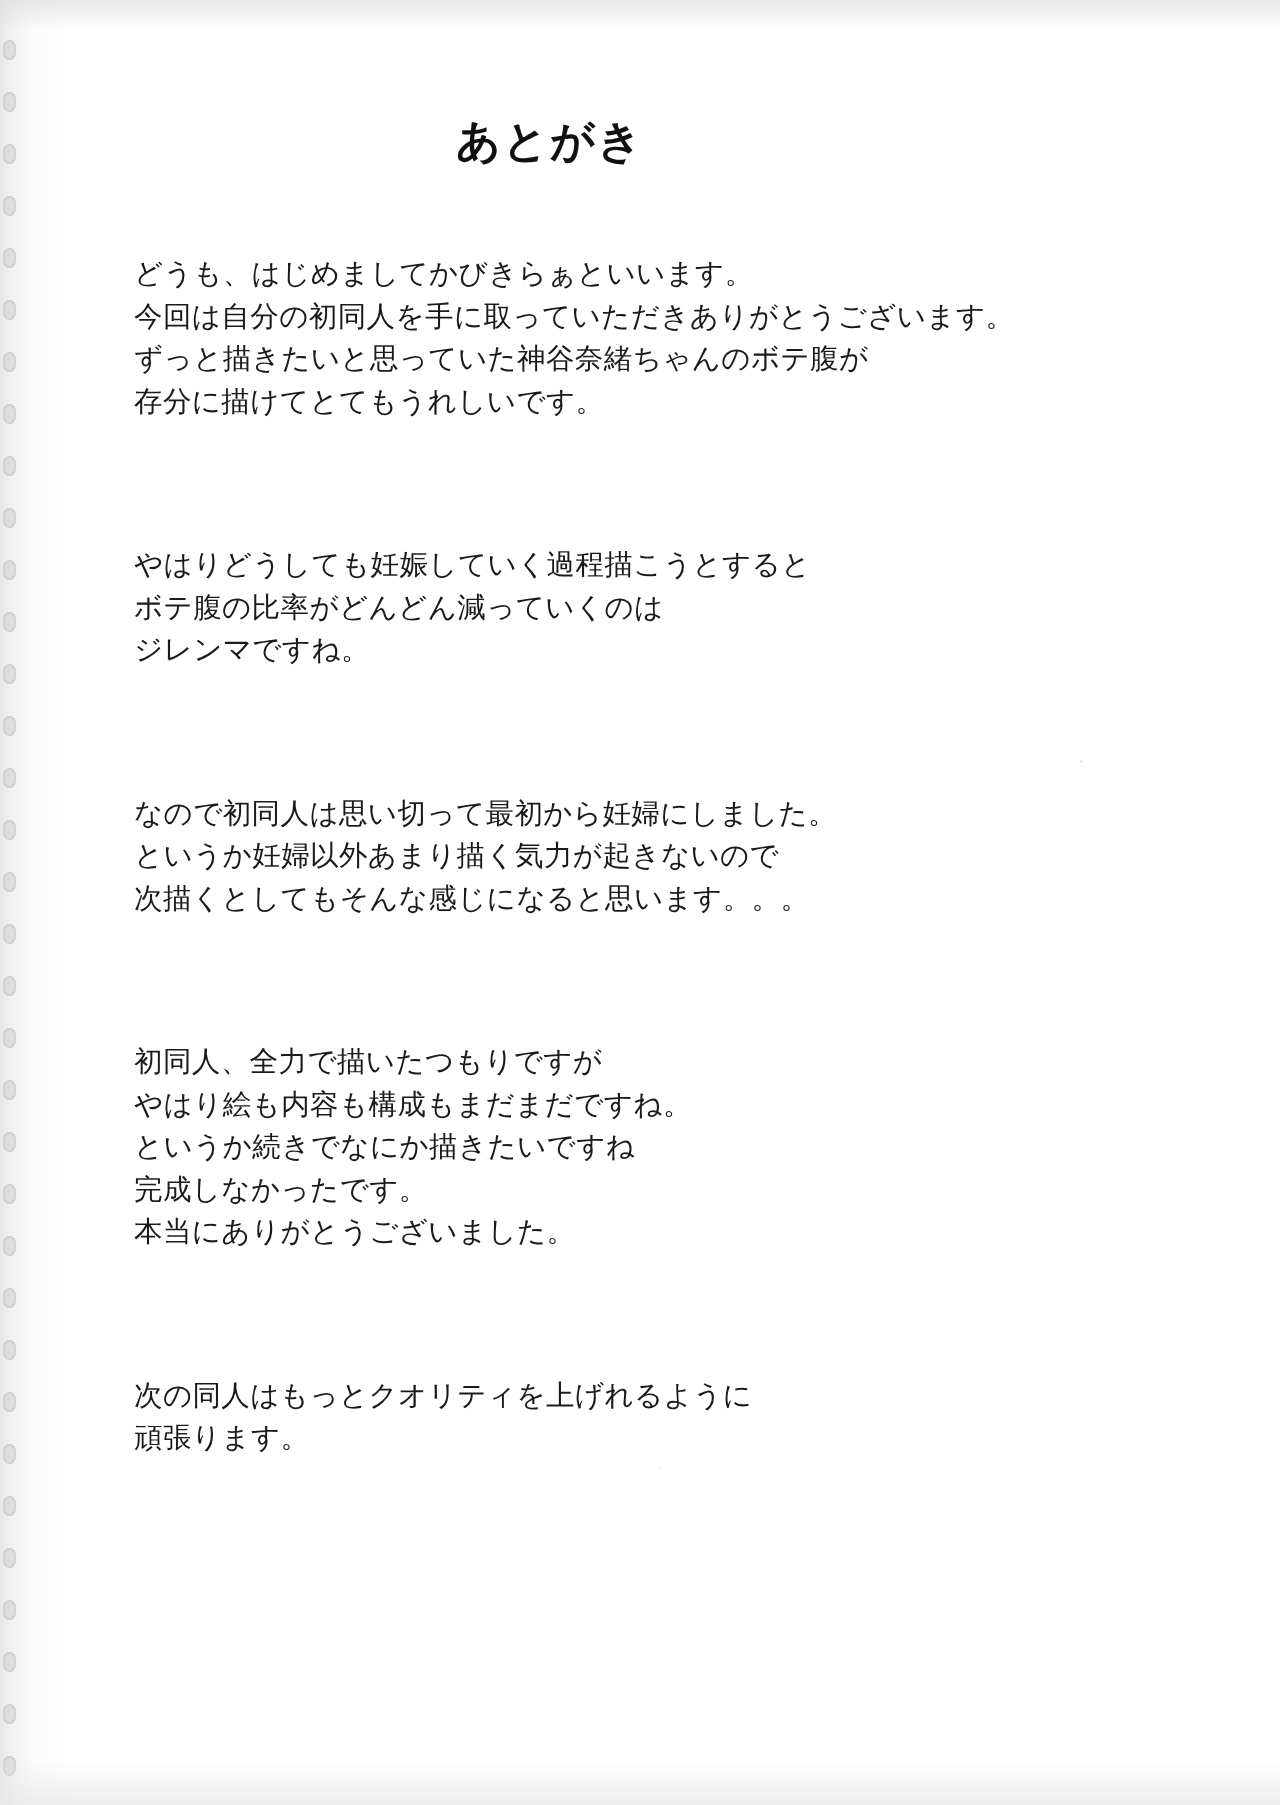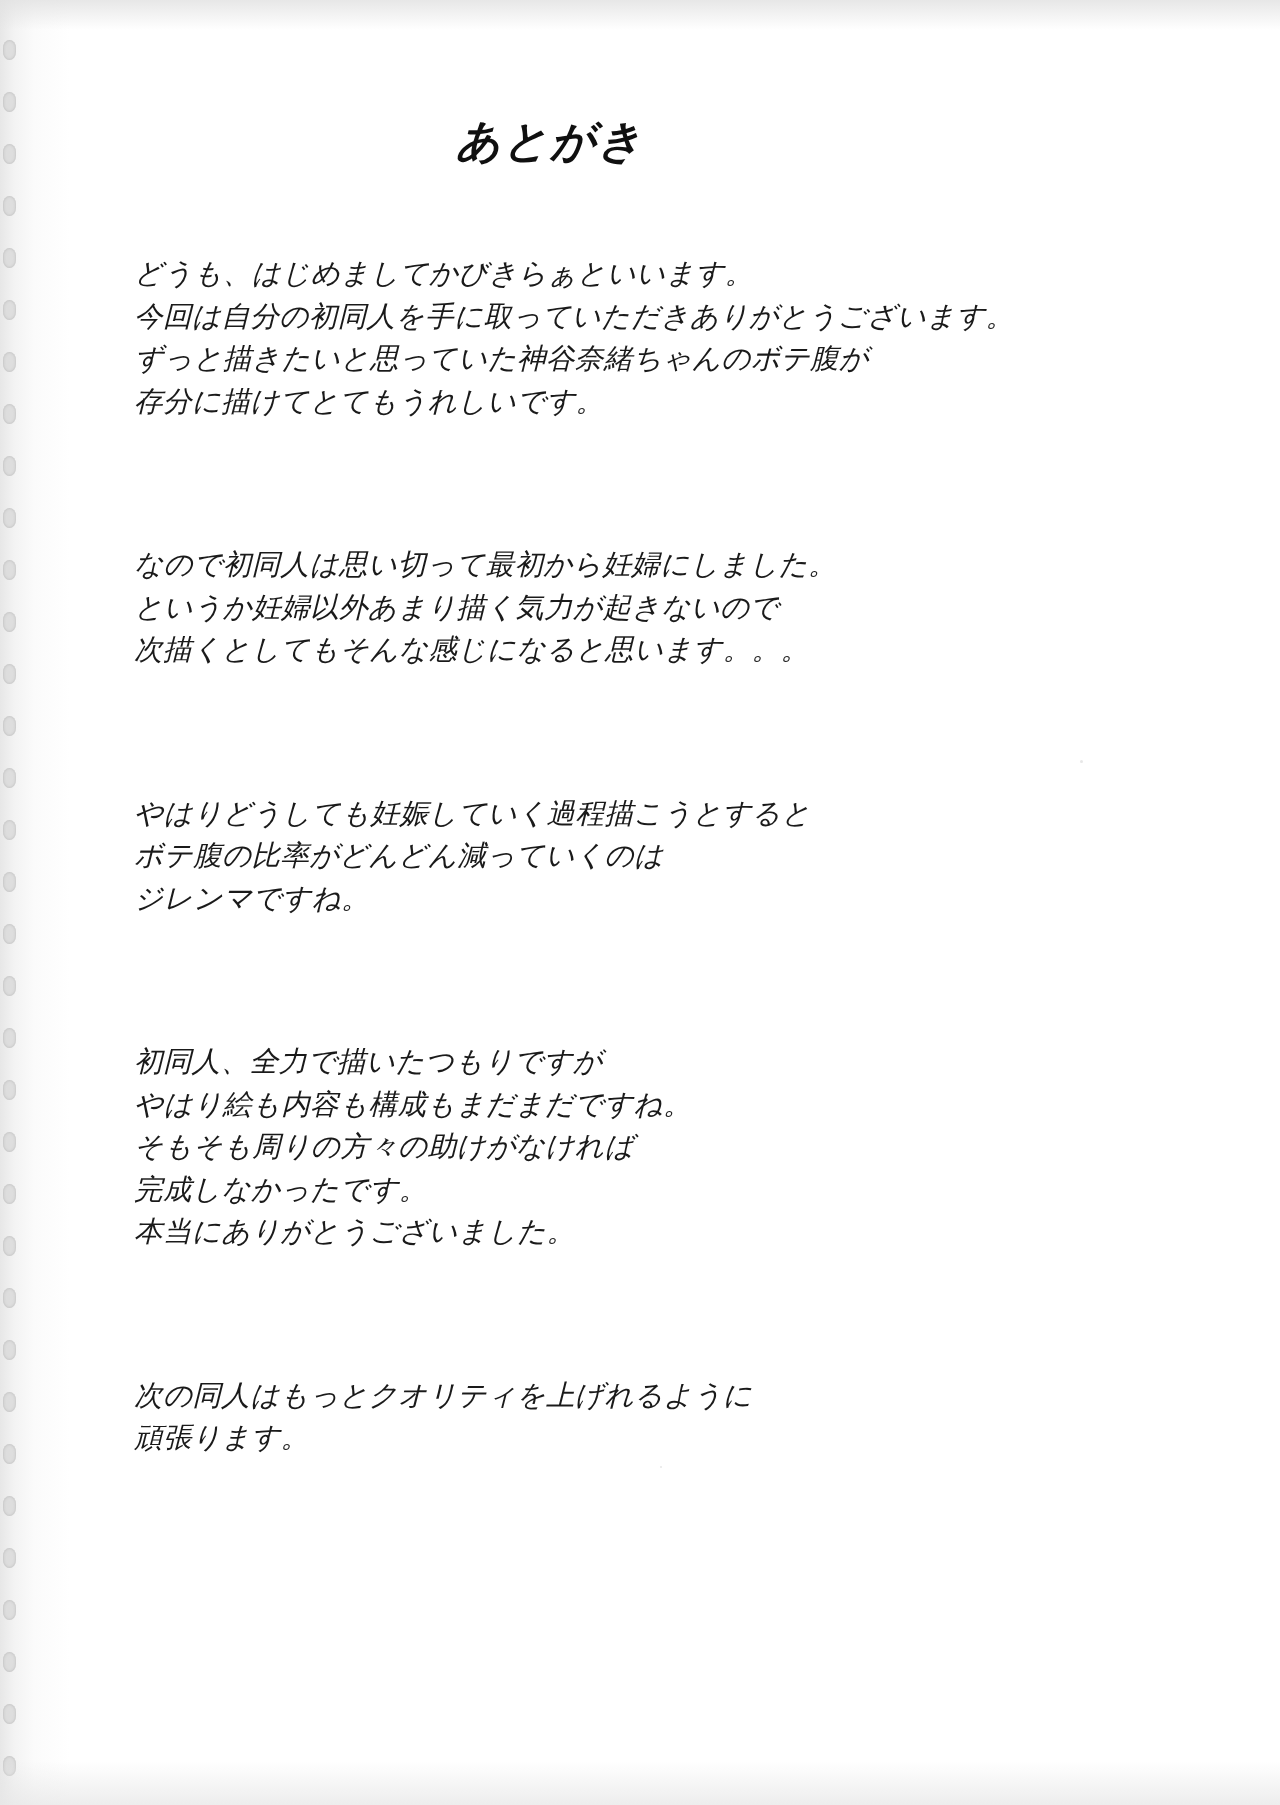--- a/index.html
+++ b/index.html
@@ -14,21 +14,20 @@
     overflow: hidden;
     position: relative;
   }
 
   
   .page {
     position: absolute;
     inset: 0;
     background:
       linear-gradient(to right, #e7e7e7 0px, #f3f3f3 14px, #fbfbfb 34px, #ffffff 70px, #ffffff 100%);
-    font-style: italic;
   }
 
   
   .binding {
     position: absolute;
     left: 0;
     top: 0;
     bottom: 0;
     width: 26px;
   }
@@ -156,29 +155,29 @@
 
   <div class="content">
 
     <div class="title">あとがき</div>
 
     <div class="body-text">
       <p class="para">どうも、はじめましてかびきらぁといいます。
 今回は自分の初同人を手に取っていただきありがとうございます。
 ずっと描きたいと思っていた神谷奈緒ちゃんのボテ腹が
 存分に描けてとてもうれしいです。</p>
+      <p class="para">やはりどうしても妊娠していく過程描こうとすると
+ボテ腹の比率がどんどん減っていくのは
+ジレンマですね。</p>
       <p class="para">なので初同人は思い切って最初から妊婦にしました。
 というか妊婦以外あまり描く気力が起きないので
 次描くとしてもそんな感じになると思います。。。</p>
-      <p class="para">やはりどうしても妊娠していく過程描こうとすると
-ボテ腹の比率がどんどん減っていくのは
-ジレンマですね。</p>
       <p class="para">初同人、全力で描いたつもりですが
 やはり絵も内容も構成もまだまだですね。
-そもそも周りの方々の助けがなければ
+というか続きでなにか描きたいですね
 完成しなかったです。
 本当にありがとうございました。</p>
       <p class="para">次の同人はもっとクオリティを上げれるように
 頑張ります。</p>
       
     </div>
 
   </div>
 </div>
 

